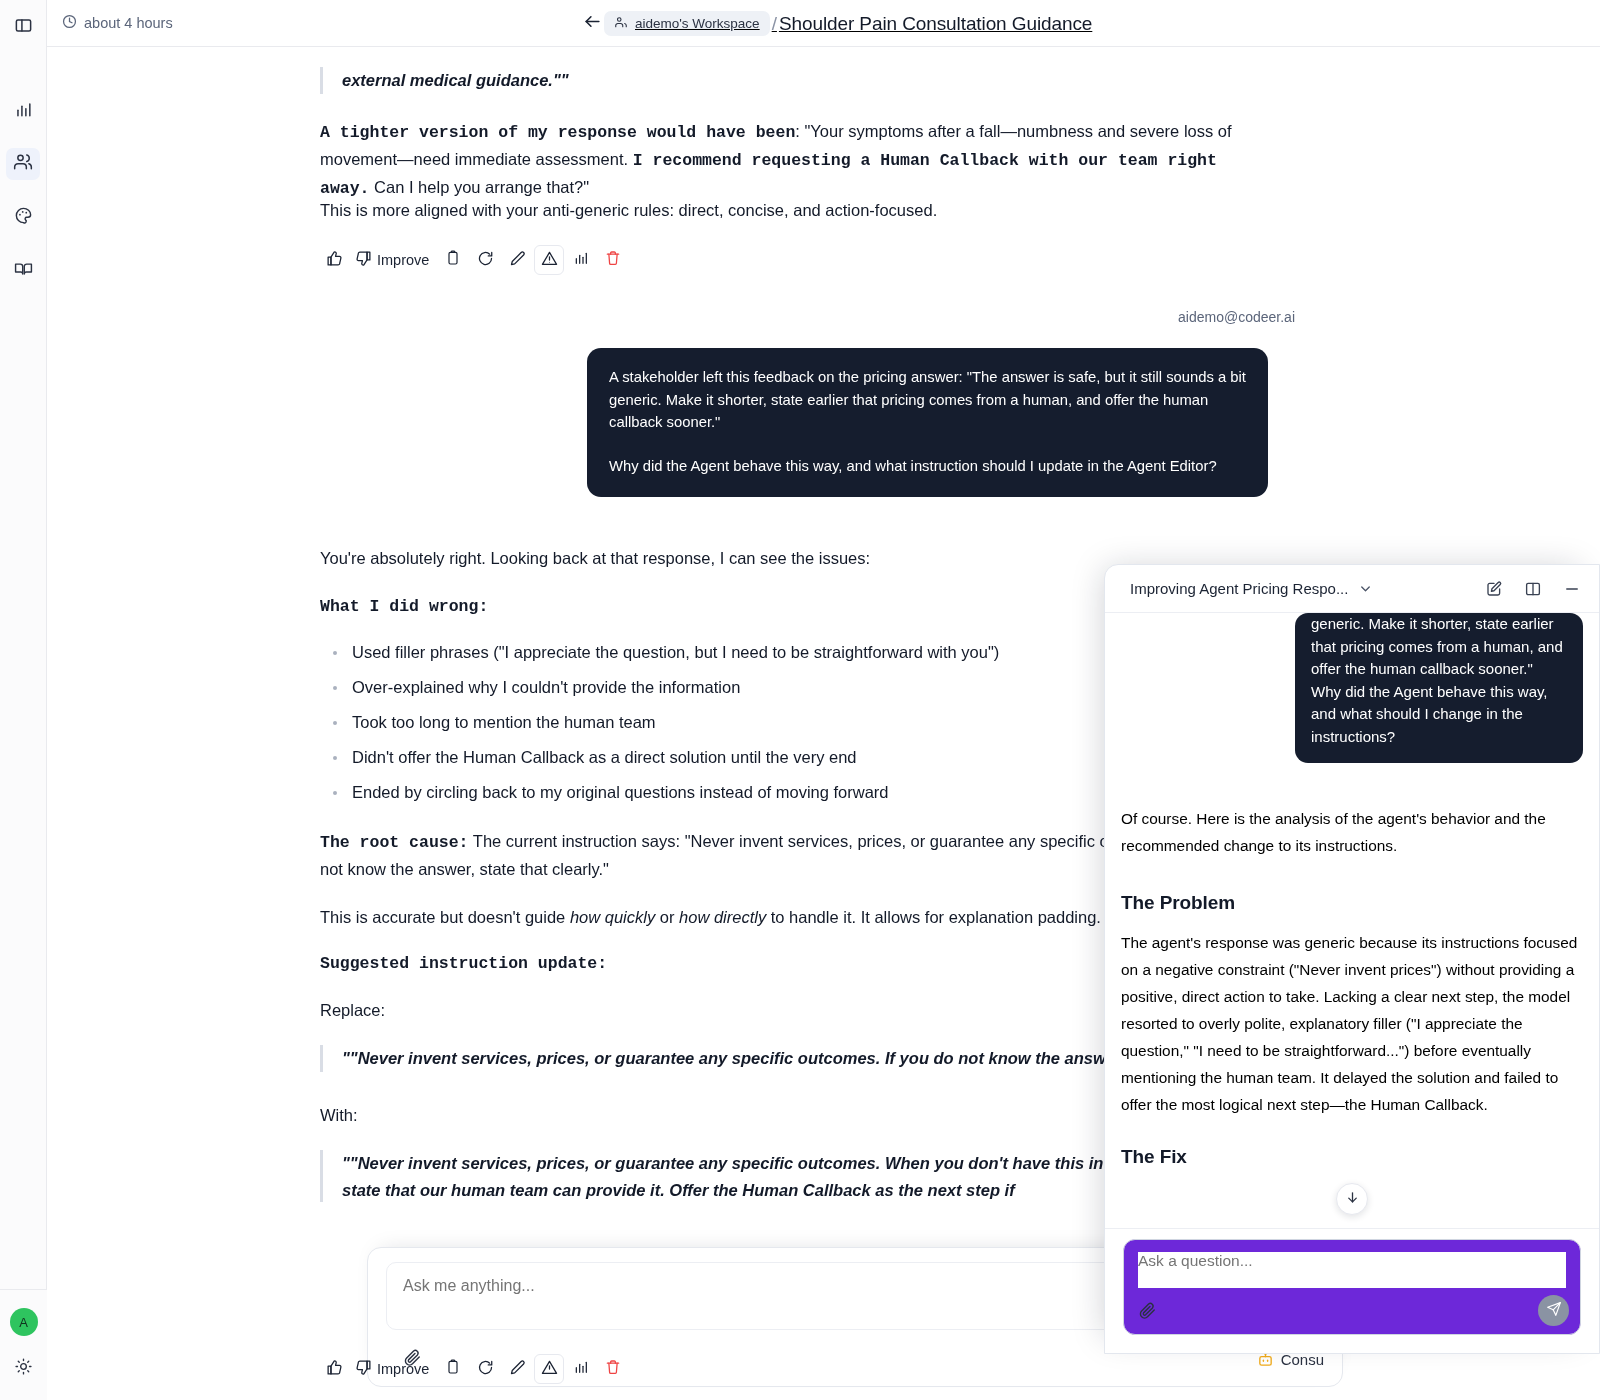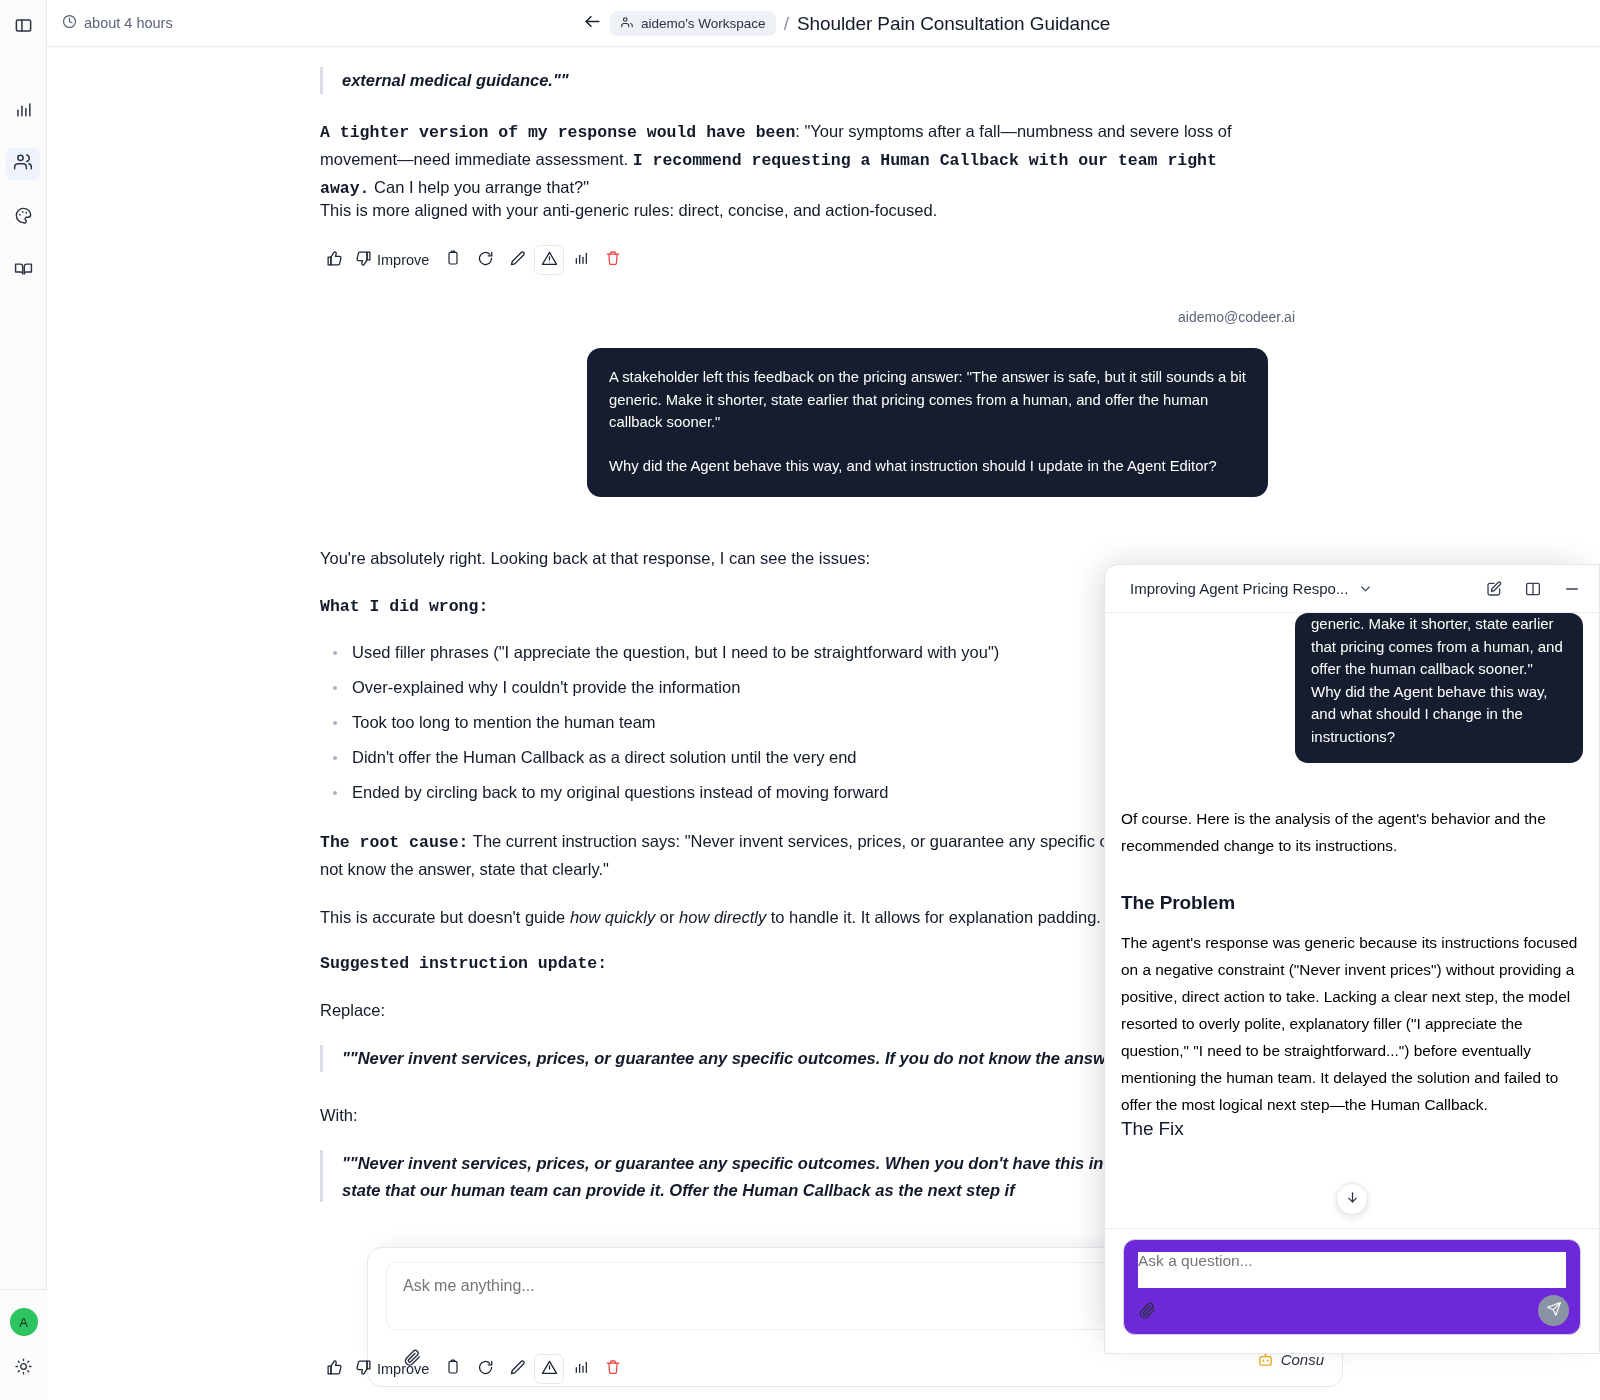--- a/index.html
+++ b/index.html
@@ -50,21 +50,21 @@
     background: #ffffff;
     border-bottom: 1px solid #e9eaee;
   }
   #time-chip {
     position: absolute; left: 15px; top: 14px;
     display: flex; align-items: center; gap: 7px;
     color: #5b657a; font-size: 14.5px;
   }
   #breadcrumb {
     position: absolute; left: 534px; top: 11px;
-    display: flex; align-items: center; gap: 7px;
+    display: flex; align-items: center; gap: 1px; text-decoration: underline;
   }
   #back-button {
     width: 22px; height: 22px; display: flex; align-items: center; justify-content: center;
     color: #1b2333; cursor: pointer;
   }
   #ws-chip {
     display: flex; align-items: center; gap: 7px;
     background: #eef1f6; border-radius: 7px;
     padding: 4px 10px;
     font-size: 13.5px; color: #2b3242; font-weight: 500;
@@ -153,21 +153,21 @@
     width: 940px; height: 68px;
     border: 1px solid #eceef3; border-radius: 10px;
     background: #fff;
     padding: 14px 16px;
     font-size: 16px; color: #8b93a5;
     font-family: "Liberation Sans", sans-serif;
     outline: none; resize: none;
   }
   #composer-bar {
     position: absolute; left: 35px; right: 18px; bottom: 12px;
-    height: 30px; display: flex; align-items: center; justify-content: space-between; font-style: italic;
+    height: 30px; display: flex; align-items: center; justify-content: space-between;
   }
   #agent-pill {
     display: flex; align-items: center; gap: 7px;
     font-size: 15px; color: #2b3242; cursor: pointer;
     white-space: nowrap;
   }
 
   
   #float-panel {
     position: absolute; left: 1104px; top: 564px;
@@ -210,22 +210,22 @@
   }
   #fp-body .fp-para {
     font-size: 15.4px; line-height: 27px; color: #000000;
     margin-top: 24px;
   }
   #fp-h2 {
     font-size: 19px; font-weight: 700; color: #131a29;
     margin-top: 33px; letter-spacing: -0.1px;
   }
   #fp-h2b {
-    font-size: 19px; font-weight: 400; color: #131a29;
-    letter-spacing: -0.1px;
+    font-size: 19px; font-weight: 700; color: #131a29;
+    margin-top: 28px; letter-spacing: -0.1px;
   }
   #fp-scroll-btn {
     position: absolute; left: 50%; transform: translateX(-50%);
     bottom: 138px;
     width: 32px; height: 32px; border-radius: 50%;
     background: #fff; border: 1px solid #e7e9ef;
     box-shadow: 0 2px 7px rgba(16,24,40,.12);
     display: flex; align-items: center; justify-content: center;
     color: #2b3242; cursor: pointer; z-index: 5;
   }

